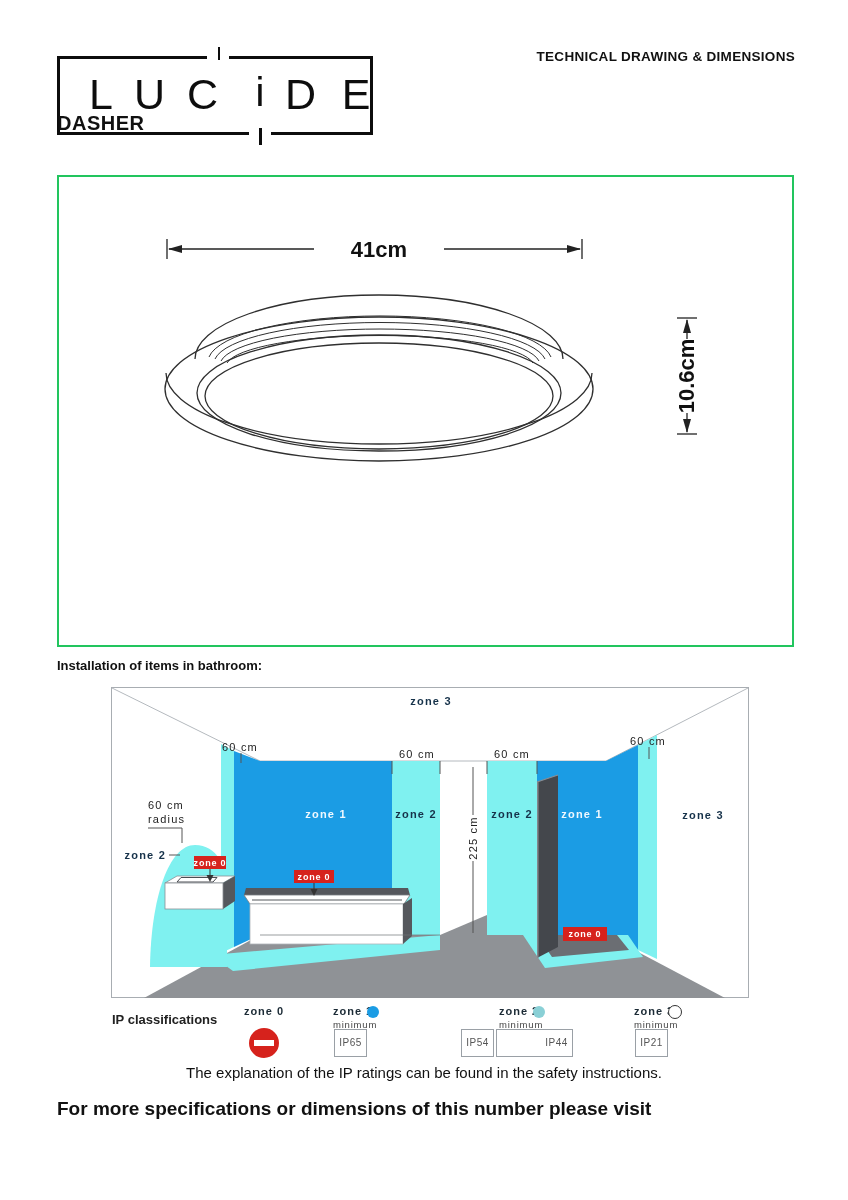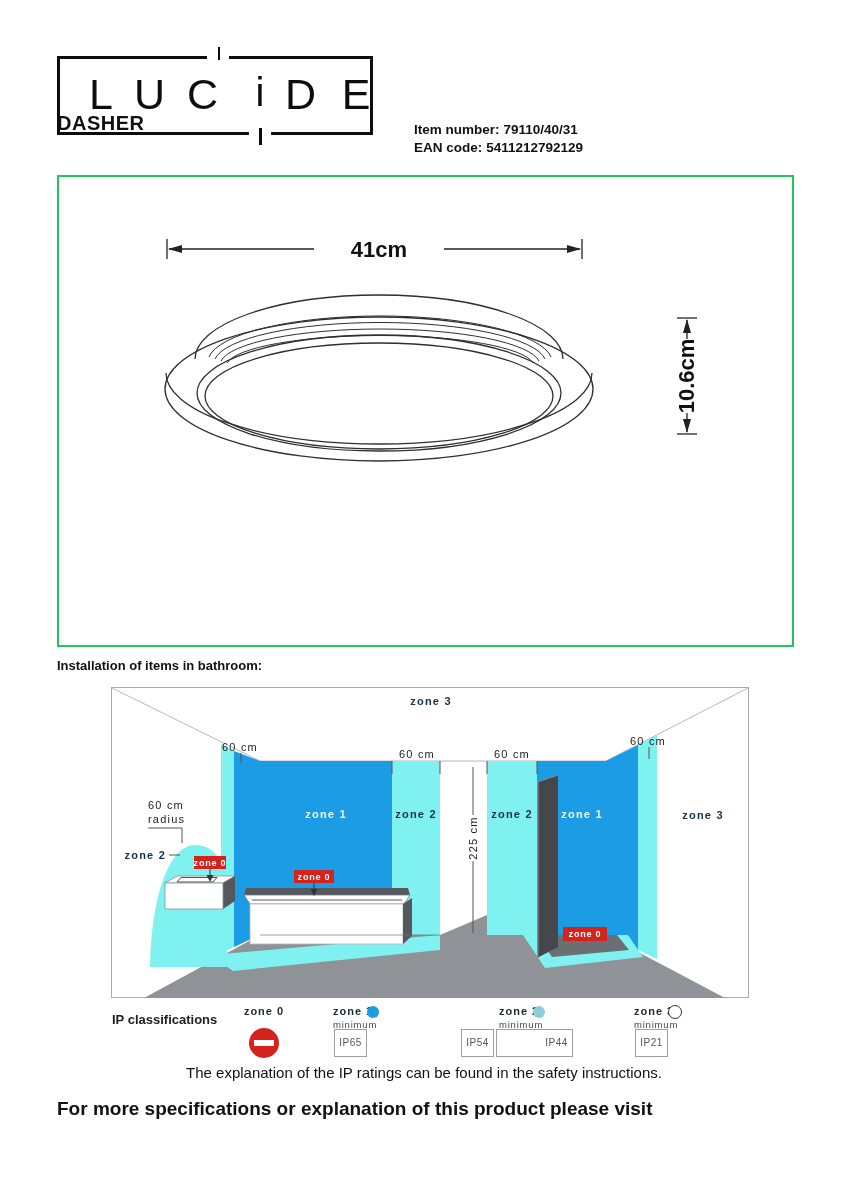--- a/index.html
+++ b/index.html
@@ -56,30 +56,23 @@
     <span class="logo-letter" style="left:127px">C</span>
     <span class="logo-letter" style="left:185px;font-size:40px;">i</span>
     <span class="logo-letter" style="left:225px">D</span>
     <span class="logo-letter" style="left:281px">E</span>
     <div class="notch" style="left:147px;top:-5px;"></div>
     <div class="accent" style="left:158px;top:-12px;"></div>
     <div class="notch" style="left:189px;bottom:-5px;"></div>
     <div class="stem" style="left:199px;bottom:-13px;"></div>
   </div>
 
+  <div class="abs doc-title">TECHNICAL DRAWING &amp; DIMENSIONS</div>
   <div class="abs product-name">DASHER</div>
 
-  <div class="abs meta">
-    <div class="row">
-      <span>Item number:</span><span>79110/40/31</span>
-    </div>
-    <div class="row">
-      <span>EAN code:</span><span>5411212792129</span>
-    </div>
-  </div>
 
   <div class="abs draw-box">
     <svg width="729" height="464" viewBox="0 0 729 464">
       <g stroke="#2f2f2f" stroke-width="1.3" fill="none">
 
         <path d="M 136 182 A 184 64 0 0 1 504 182"></path>
 
         <path d="M 150 180 A 172 46 0 0 1 492 180" stroke-width="1"></path>
         <path d="M 156 182 A 166 41 0 0 1 486 182" stroke-width="1"></path>
         <path d="M 162 184 A 160 36 0 0 1 480 184" stroke-width="1"></path>
@@ -231,15 +224,15 @@
   <div class="abs ip-box" style="left:461px;top:1029px;">IP54</div>
   <div class="abs ip-box" style="left:496px;top:1029px;padding-left:44px;">IP44</div>
 
   <div class="abs lg-label" style="left:634px;top:1005px;">zone 3</div>
   <div class="abs dot" style="left:668px;top:1005px;background:#fff;border:1.5px solid #333;"></div>
   <div class="abs lg-min" style="left:634px;top:1019px;">minimum</div>
   <div class="abs ip-box" style="left:635px;top:1029px;">IP21</div>
 
   <div class="abs note">The explanation of the IP ratings can be found in the safety instructions.</div>
 
-  <div class="abs foot1">For more specifications or explanation of this product please visit</div>
+  <div class="abs foot1">For more specifications or dimensions of this number please visit</div>
 
 </div>
 
 </body></html>

